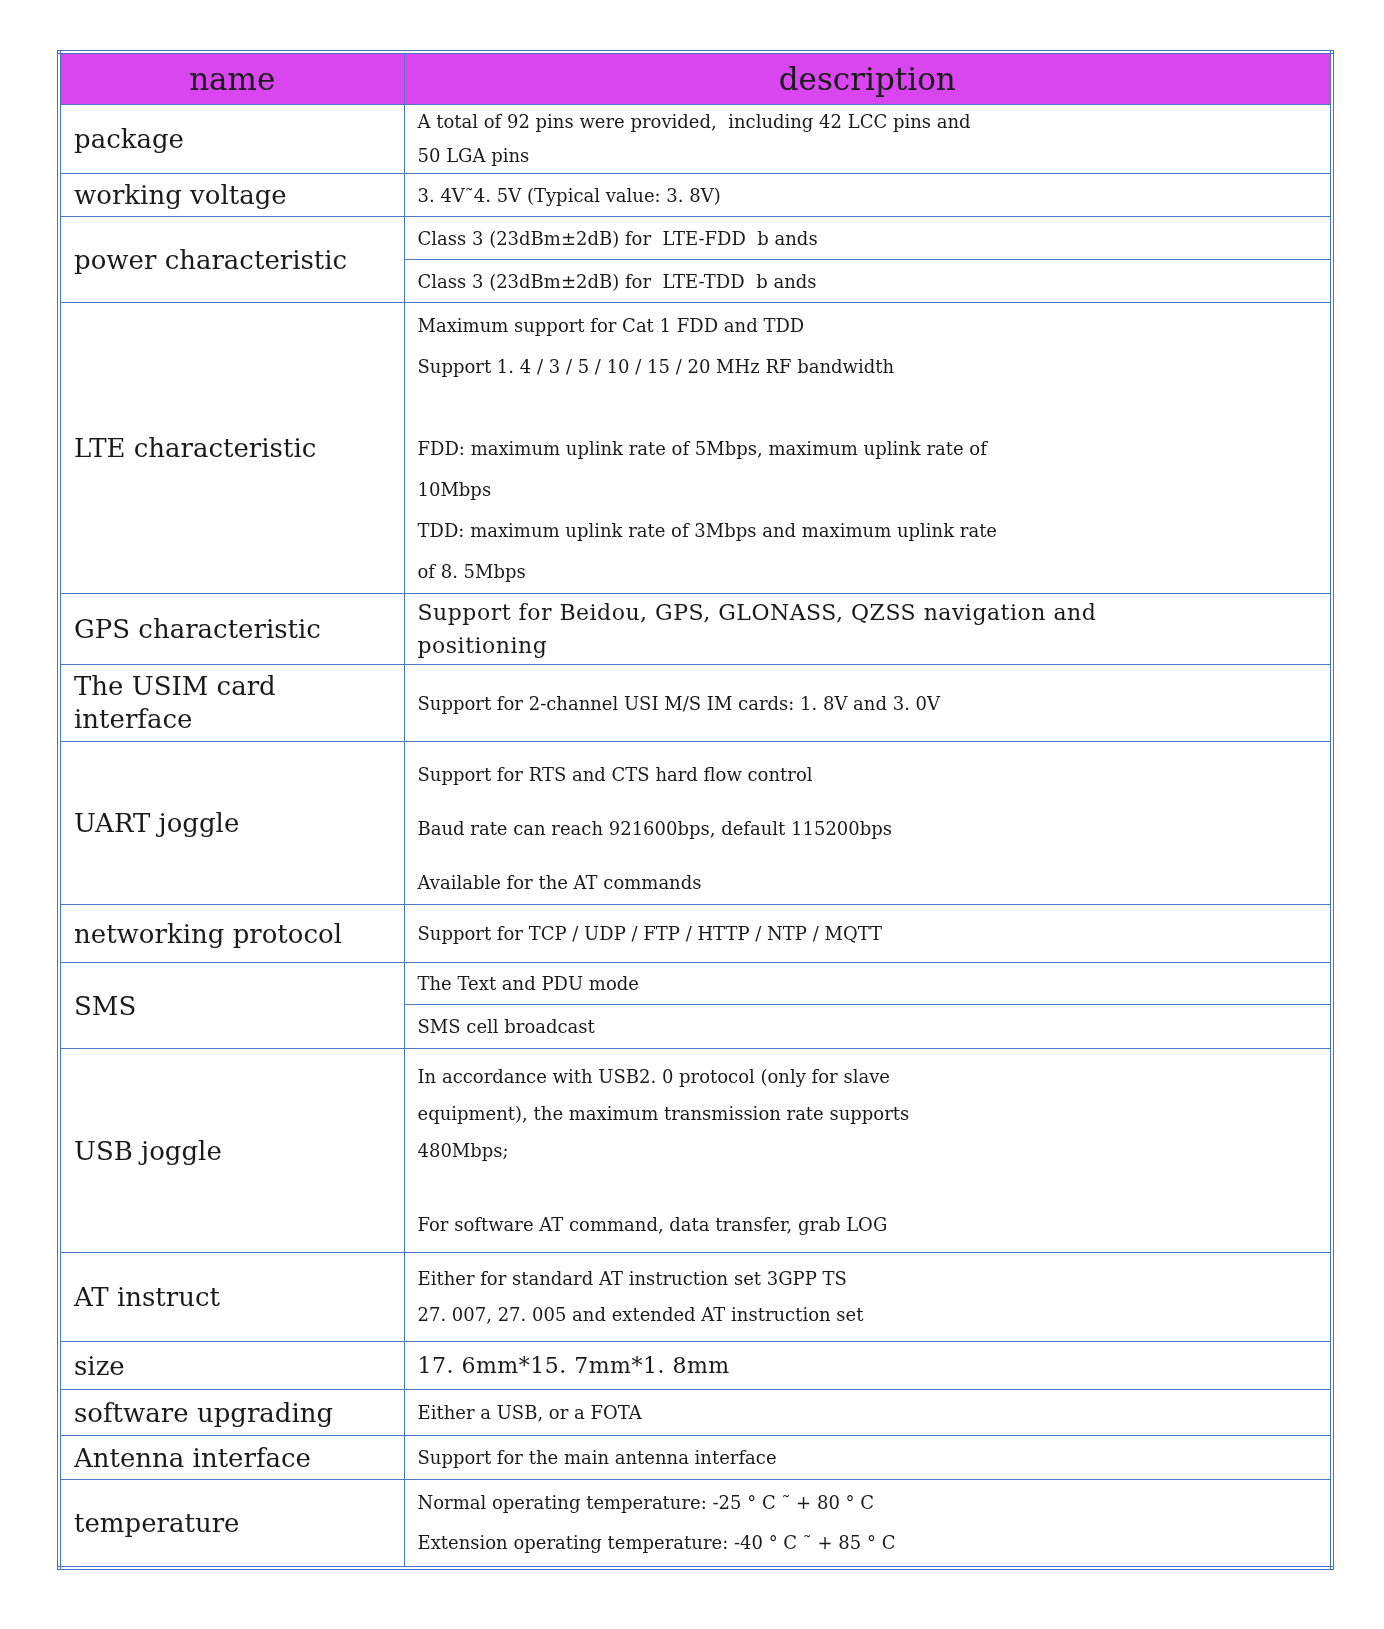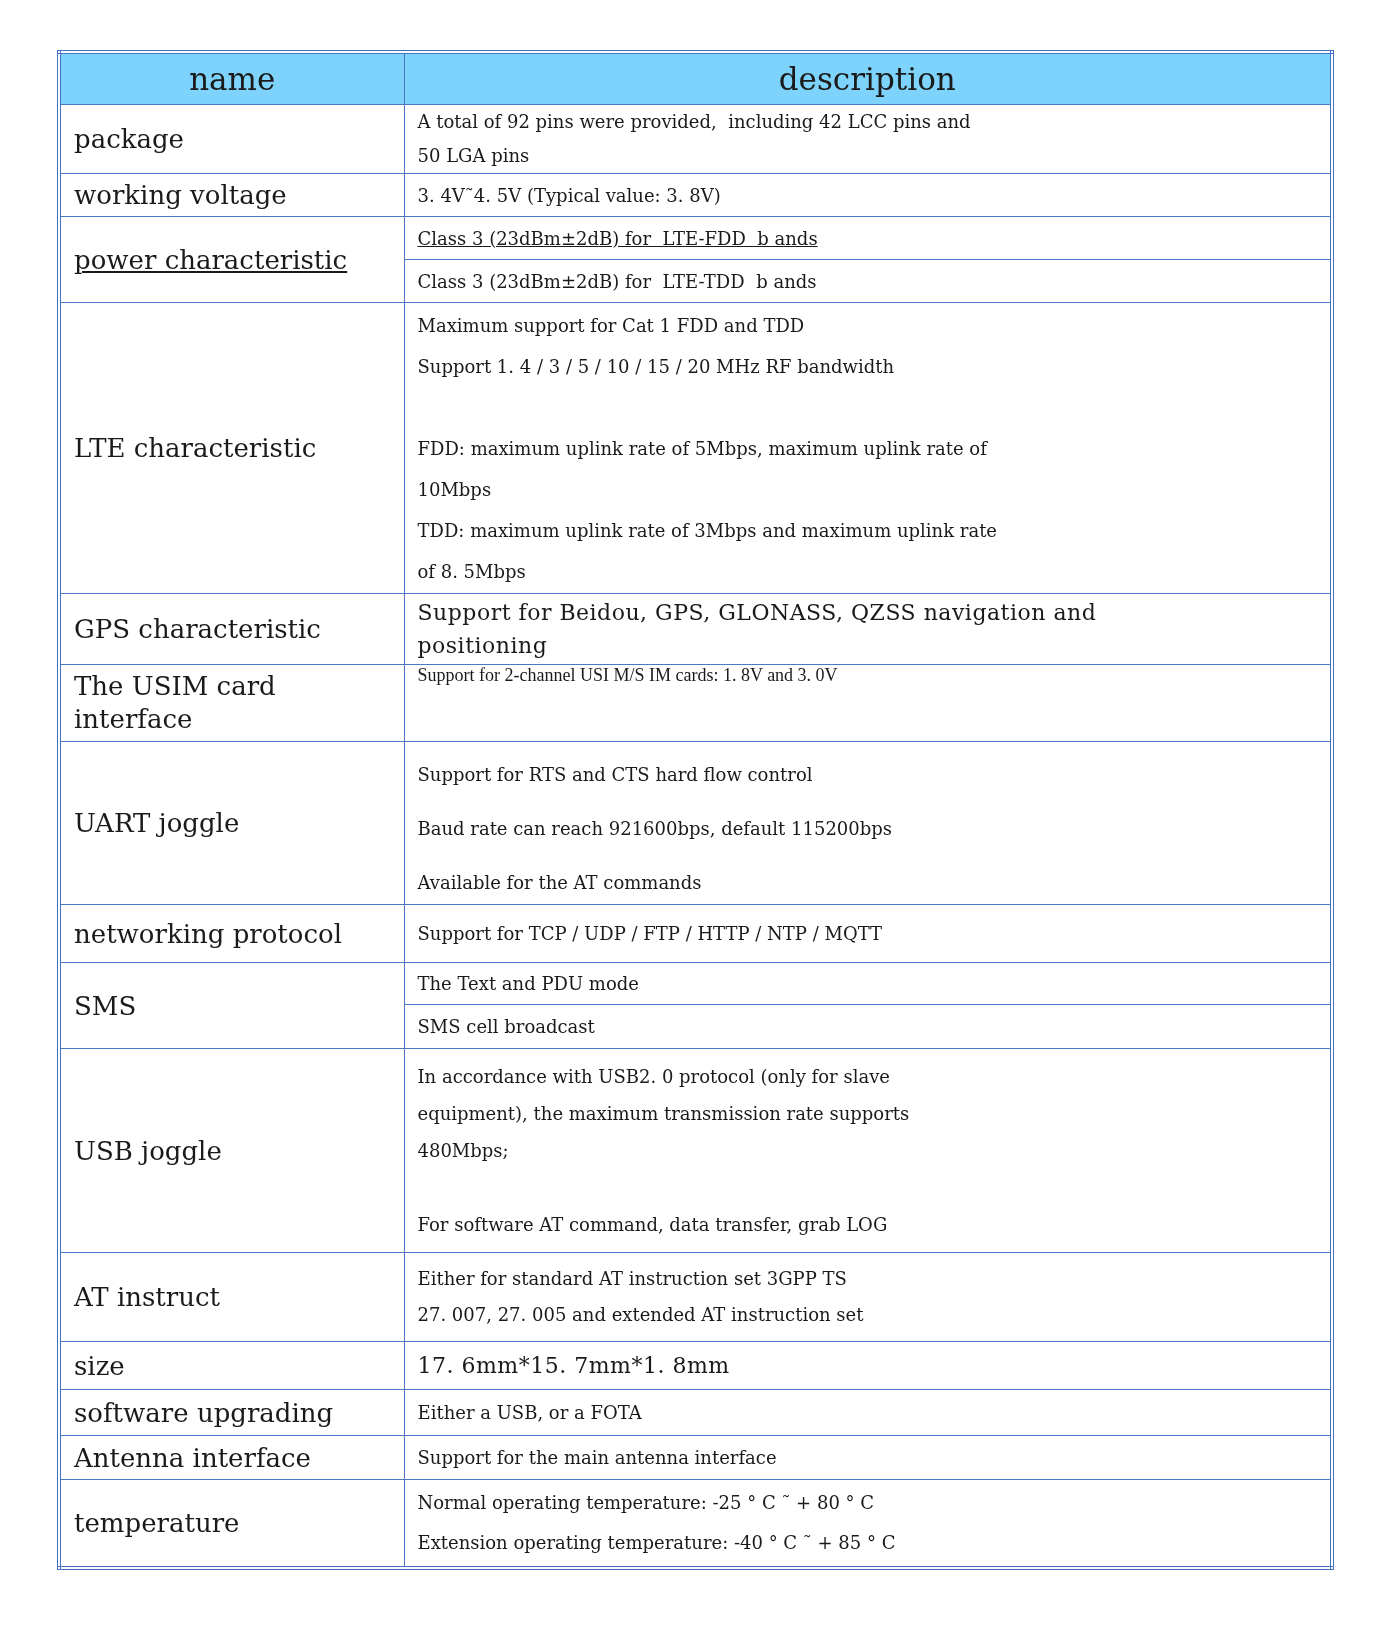--- a/index.html
+++ b/index.html
@@ -25,36 +25,36 @@
   }
   col.c1 { width: 345px; }
   col.c2 { width: 928px; }
   th, td {
     border: 1px solid #4f78c4;
     vertical-align: middle;
     overflow: hidden;
     padding: 0 10px 0 13px;
   }
   thead th {
-    background: #7dd3fc;
+    background: #d946ef;
     font-weight: 400;
     font-size: 31px;
     text-align: center;
     height: 50px;
     padding: 0;
   }
   td.name-cell { font-size: 26px; }
   td.desc-cell { font-size: 18px; }
   .para { white-space: pre; }
   .para:empty::before { content: "\00A0"; }
 
   
   tr.r-package { height: 55px; }
   tr.r-wv      { height: 43px; }
-  tr.r-p1      { height: 43px; text-decoration: underline; }
+  tr.r-p1      { height: 43px; }
   tr.r-p2      { height: 43px; }
   tr.r-lte     { height: 291px; }
   tr.r-gps     { height: 71px; }
   tr.r-usim    { height: 77px; }
   tr.r-uart    { height: 127px; }
   tr.r-net     { height: 58px; }
   tr.r-sms1    { height: 42px; }
   tr.r-sms2    { height: 44px; }
   tr.r-usb     { height: 204px; }
   tr.r-at      { height: 89px; }
@@ -66,21 +66,21 @@
   
   .lh33 .para { line-height: 33px; }
   .lh34 .para { line-height: 34px; }
   .lh36 .para { line-height: 36px; }
   .lh37 .para { line-height: 37px; }
   .lh40 .para { line-height: 40px; }
   .lh41 .para { line-height: 41px; }
   .lh42 .para { line-height: 42px; margin-top: 12px; }
 
   td.small { font-size: 22px; letter-spacing: 0.5px; }
-  td.vtop  { vertical-align: top; padding-top: 0; font-family: Liberation Serif, serif; }
+  td.vtop  { vertical-align: top; padding-top: 28px; }
 </style>
 </head>
 <body>
 
 <table class="spec-table">
   <colgroup>
       <col class="c1">
       <col class="c2">
     </colgroup>
   <thead>

